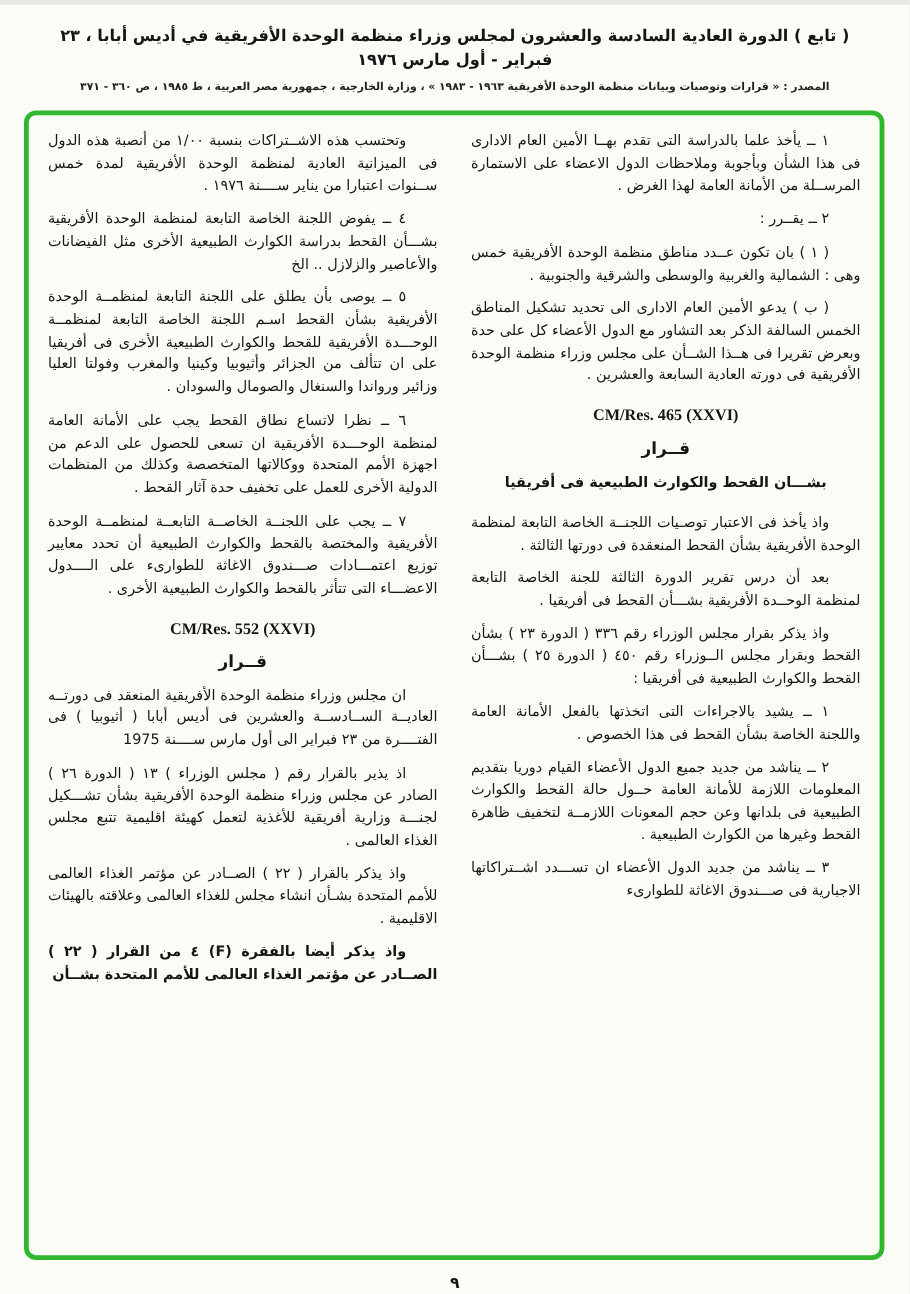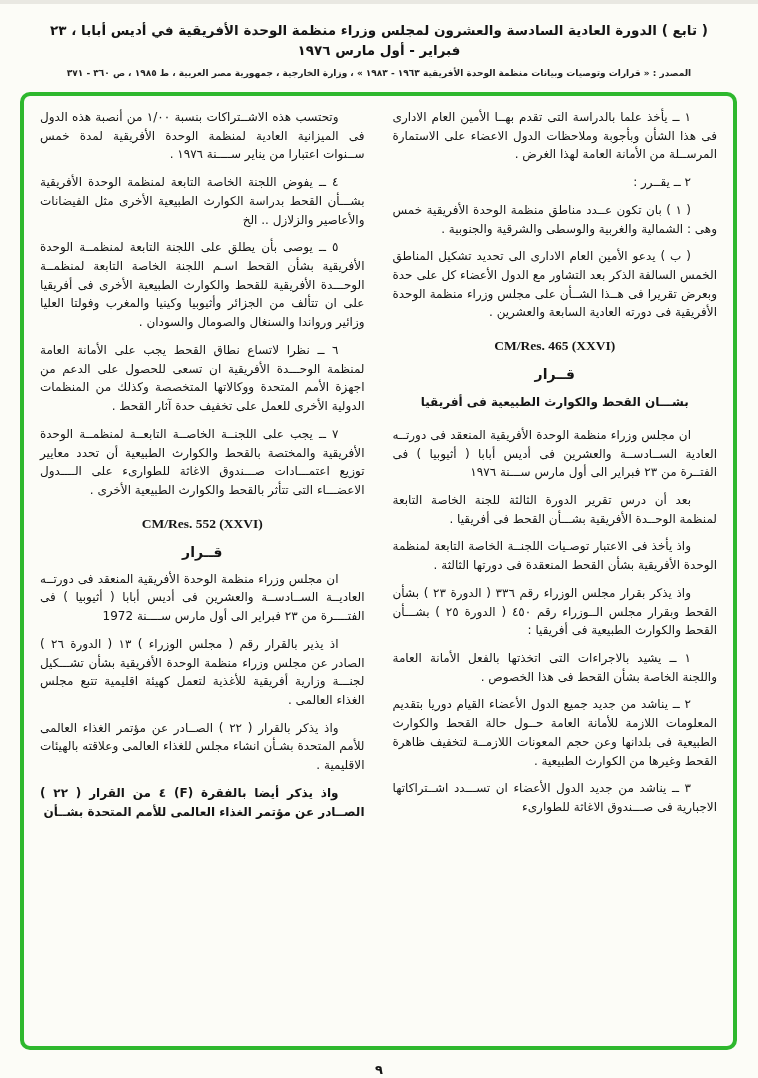--- a/index.html
+++ b/index.html
@@ -98,38 +98,37 @@
   <div class="content-box">
 
     <div class="col">
       <p class="para">١ ــ يأخذ علما بالدراسة التى تقدم بهــا الأمين العام الادارى فى هذا الشأن وبأجوبة وملاحظات الدول الاعضاء على الاستمارة المرســلة من الأمانة العامة لهذا الغرض .</p>
       <p class="para">٢ ــ يقــرر :</p>
       <p class="para">( ١ ) بان تكون عــدد مناطق منظمة الوحدة الأفريقية خمس وهى : الشمالية والغربية والوسطى والشرقية والجنوبية .</p>
       <p class="para">( ب ) يدعو الأمين العام الادارى الى تحديد تشكيل المناطق الخمس السالفة الذكر بعد التشاور مع الدول الأعضاء كل على حدة وبعرض تقريرا فى هــذا الشــأن على مجلس وزراء منظمة الوحدة الأفريقية فى دورته العادية السابعة والعشرين .</p>
       <p class="res-id">CM/Res. 465 (XXVI)</p>
       <p class="h-center">قــرار</p>
       <p class="sub-center">بشـــان القحط والكوارث الطبيعية فى أفريقيا</p>
-      <p class="para">ان مجلس وزراء منظمة الوحدة الأفريقية المنعقد فى دورتــه العادية الســادســة والعشرين فى أديس أبابا ( أثيوبيا ) فى الفتــرة من ٢٣ فبراير الى أول مارس ســـنة ١٩٧٦</p>
+      <p class="para">واذ يأخذ فى الاعتبار توصـيات اللجنــة الخاصة التابعة لمنظمة الوحدة الأفريقية بشأن القحط المنعقدة فى دورتها الثالثة .</p>
       <p class="para">بعد أن درس تقرير الدورة الثالثة للجنة الخاصة التابعة لمنظمة الوحــدة الأفريقية بشـــأن القحط فى أفريقيا .</p>
-      <p class="para">واذ يأخذ فى الاعتبار توصـيات اللجنــة الخاصة التابعة لمنظمة الوحدة الأفريقية بشأن القحط المنعقدة فى دورتها الثالثة .</p>
       <p class="para">واذ يذكر بقرار مجلس الوزراء رقم ٣٣٦ ( الدورة ٢٣ ) بشأن القحط وبقرار مجلس الــوزراء رقم ٤٥٠ ( الدورة ٢٥ ) بشـــأن القحط والكوارث الطبيعية فى أفريقيا :</p>
       <p class="para">١ ــ يشيد بالاجراءات التى اتخذتها بالفعل الأمانة العامة واللجنة الخاصة بشأن القحط فى هذا الخصوص .</p>
       <p class="para">٢ ــ يناشد من جديد جميع الدول الأعضاء القيام دوريا بتقديم المعلومات اللازمة للأمانة العامة حــول حالة القحط والكوارث الطبيعية فى بلدانها وعن حجم المعونات اللازمــة لتخفيف ظاهرة القحط وغيرها من الكوارث الطبيعية .</p>
       <p class="para">٣ ــ يناشد من جديد الدول الأعضاء ان تســـدد اشــتراكاتها الاجبارية فى صـــندوق الاغاثة للطوارىء</p>
     </div>
 
     <div class="col">
       <p class="para">وتحتسب هذه الاشــتراكات بنسبة ١/٠٠ من أنصبة هذه الدول فى الميزانية العادية لمنظمة الوحدة الأفريقية لمدة خمس ســنوات اعتبارا من يناير ســــنة ١٩٧٦ .</p>
       <p class="para">٤ ــ يفوض اللجنة الخاصة التابعة لمنظمة الوحدة الأفريقية بشـــأن القحط بدراسة الكوارث الطبيعية الأخرى مثل الفيضانات والأعاصير والزلازل .. الخ</p>
       <p class="para">٥ ــ يوصى بأن يطلق على اللجنة التابعة لمنظمــة الوحدة الأفريقية بشأن القحط اسـم اللجنة الخاصة التابعة لمنظمــة الوحـــدة الأفريقية للقحط والكوارث الطبيعية الأخرى فى أفريقيا على ان تتألف من الجزائر وأثيوبيا وكينيا والمغرب وفولتا العليا وزائير ورواندا والسنغال والصومال والسودان .</p>
       <p class="para">٦ ــ نظرا لاتساع نطاق القحط يجب على الأمانة العامة لمنظمة الوحـــدة الأفريقية ان تسعى للحصول على الدعم من اجهزة الأمم المتحدة ووكالاتها المتخصصة وكذلك من المنظمات الدولية الأخرى للعمل على تخفيف حدة آثار القحط .</p>
       <p class="para">٧ ــ يجب على اللجنــة الخاصــة التابعــة لمنظمــة الوحدة الأفريقية والمختصة بالقحط والكوارث الطبيعية أن تحدد معايير توزيع اعتمـــادات صـــندوق الاغاثة للطوارىء على الــــدول الاعضـــاء التى تتأثر بالقحط والكوارث الطبيعية الأخرى .</p>
       <p class="res-id">CM/Res. 552 (XXVI)</p>
       <p class="h-center">قــرار</p>
-      <p class="para">ان مجلس وزراء منظمة الوحدة الأفريقية المنعقد فى دورتــه العاديــة الســادســة والعشرين فى أديس أبابا ( أثيوبيا ) فى الفتــــرة من ٢٣ فبراير الى أول مارس ســــنة 1972</p>
+      <p class="para">ان مجلس وزراء منظمة الوحدة الأفريقية المنعقد فى دورتــه العاديــة الســادســة والعشرين فى أديس أبابا ( أثيوبيا ) فى الفتــــرة من ٢٣ فبراير الى أول مارس ســــنة 1975</p>
       <p class="para">اذ يذير بالقرار رقم ( مجلس الوزراء ) ١٣ ( الدورة ٢٦ ) الصادر عن مجلس وزراء منظمة الوحدة الأفريقية بشأن تشـــكيل لجنـــة وزارية أفريقية للأغذية لتعمل كهيئة اقليمية تتبع مجلس الغذاء العالمى .</p>
       <p class="para">واذ يذكر بالقرار ( ٢٢ ) الصــادر عن مؤتمر الغذاء العالمى للأمم المتحدة بشـأن انشاء مجلس للغذاء العالمى وعلاقته بالهيئات الاقليمية .</p>
       <p class="para bold">واذ يذكر أيضا بالفقرة (F) ٤ من القرار ( ٢٢ ) الصــادر عن مؤتمر الغذاء العالمى للأمم المتحدة بشــأن</p>
     </div>
 
   </div>
 
   <div class="page-number">٩</div>
 
 </div>

